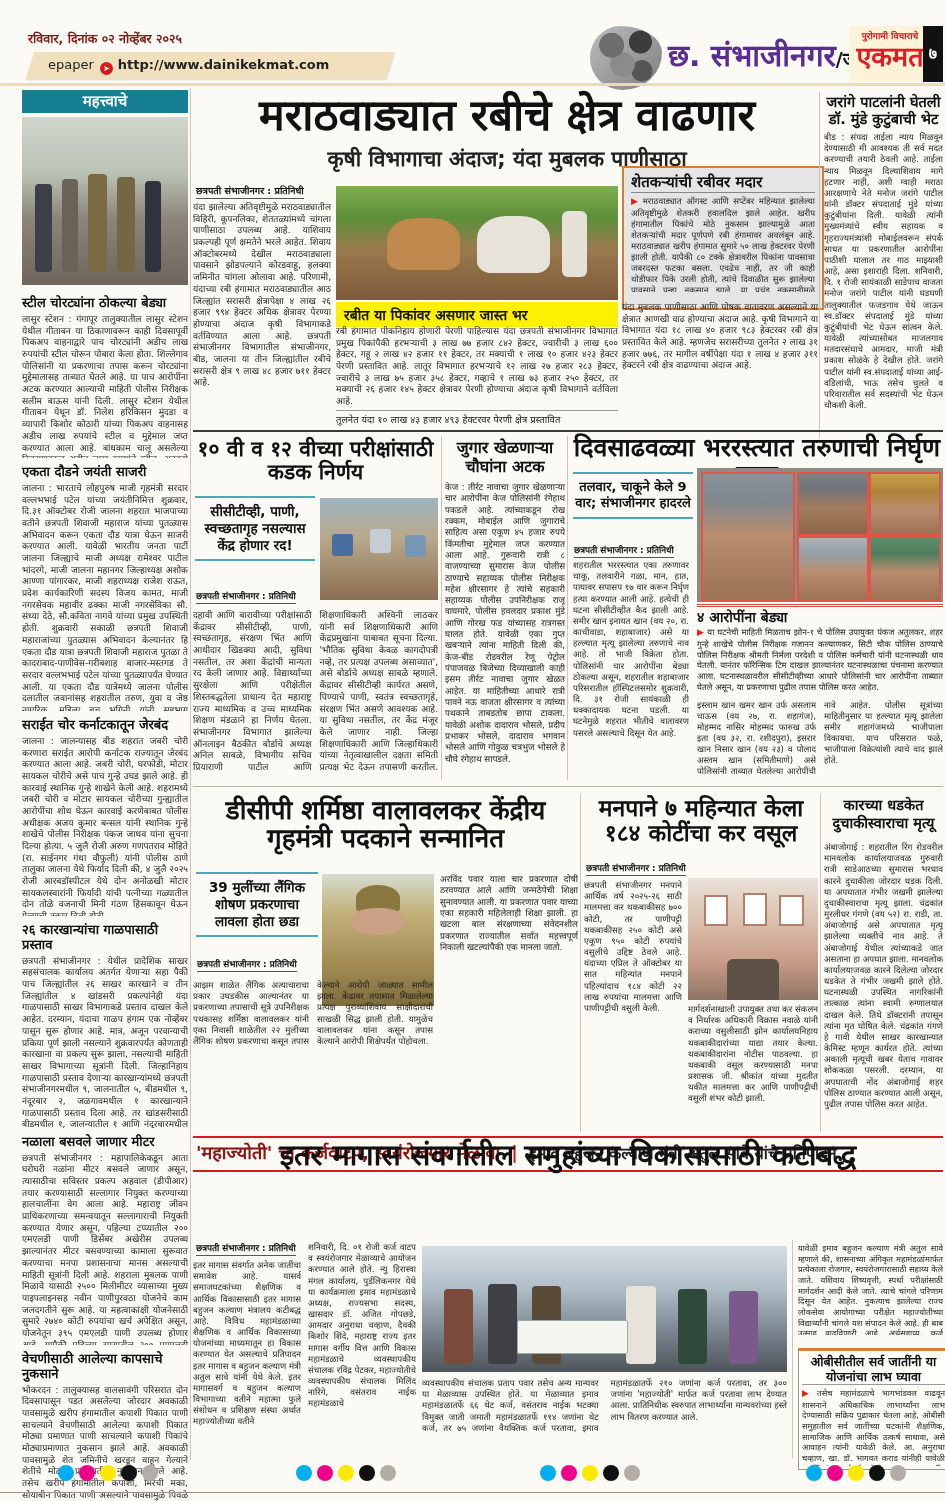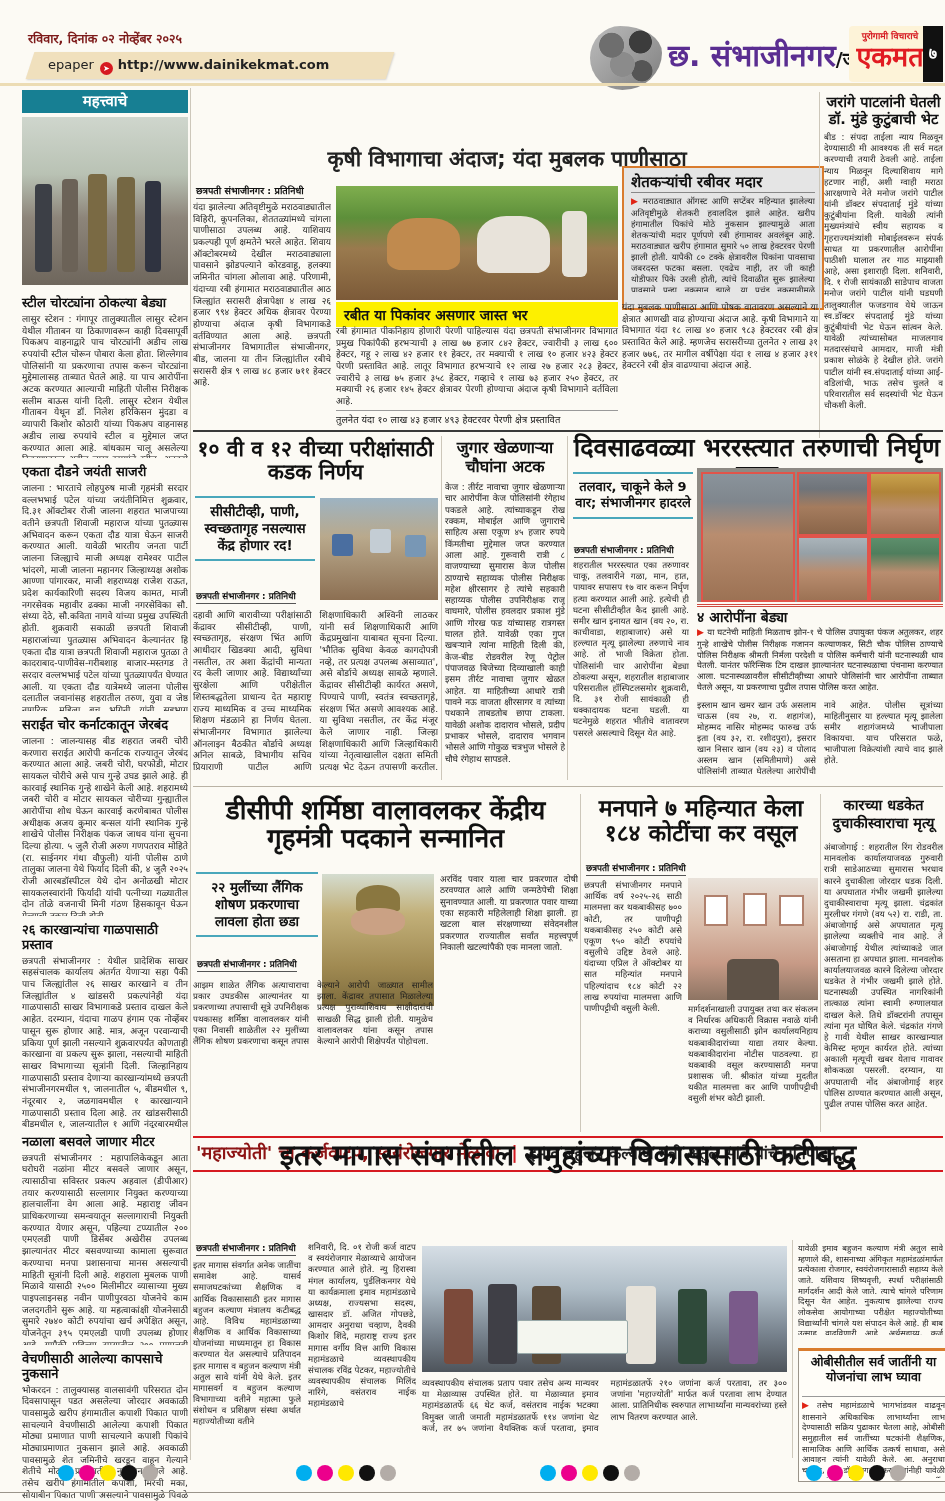--- a/index.html
+++ b/index.html
@@ -94,20 +94,21 @@
       <div class="sb-h">नळाला बसवले जाणार मीटर</div>
       <div class="jtxt" style="height:192px;">छत्रपती संभाजीनगर : महापालिकेकडून आता घरोघरी नळांना मीटर बसवले जाणार असून, त्यासाठीचा सविस्तर प्रकल्प अहवाल (डीपीआर) तयार करण्यासाठी सल्लागार नियुक्त करण्याच्या हालचालींना वेग आला आहे. महाराष्ट्र जीवन प्राधिकरणाच्या समन्वयातून सल्लागाराची नियुक्ती करण्यात येणार असून, पहिल्या टप्प्यातील २०० एमएलडी पाणी डिसेंबर अखेरीस उपलब्ध झाल्यानंतर मीटर बसवण्याच्या कामाला सुरूवात करण्याचा मनपा प्रशासनाचा मानस असल्याची माहिती सूत्रांनी दिली आहे. शहराला मुबलक पाणी मिळावे यासाठी २५०० मिलीमीटर व्यासाच्या मुख्य पाइपलाइनसह नवीन पाणीपुरवठा योजनेचे काम जलदगतीने सुरू आहे. या महत्वाकांक्षी योजनेसाठी सुमारे २७४० कोटी रुपयांचा खर्च अपेक्षित असून, योजनेतून ३९५ एमएलडी पाणी उपलब्ध होणार आहे. यापैकी पहिल्या टप्प्यातील २०० एमएलडी पाणी डिसेंबर अखेरीस शहरात उपलब्ध करून देण्याचे नियोजन सध्या सुरू आहे.</div>
     </div>
     <div>
       <div class="sb-h">वेचणीसाठी आलेल्या कापसाचे नुकसाने</div>
       <div class="jtxt" style="height:158px;">भोकरदन : तालुक्यासह वालसावंगी परिसरात दोन दिवसापासून पडत असलेल्या जोरदार अवकाळी पावसामुळे खरीप हंगामातील कपाशी पिकात पाणी साचल्याने वेचणीसाठी आलेल्या कपाशी पिकात मोठ्या प्रमाणात पाणी साचल्याने कपाशी पिकांचे मोठ्याप्रमाणात नुकसान झाले आहे. अवकाळी पावसामुळे शेत जमिनीचे खरडून वाहून गेल्याने शेतीचे मोठ्या प्रमाणातील नुकसान झाले आहे. तसेच खरीप हंगामातील कपाशी, मिरची मका, सोयाबीन पिकात पाणी असल्याने पावसामुळे पिवळे पडत फिके मोठे प्रमाणात खराब झाली आहे, त्यात शेतकरी ओल्या दुष्काळात डबघाईला आला असून त्याचेवर खरीप हंगामातील पिकावर पाणी फिरल्याचे दिसून येत आहे. मात्र महसूल विभागाने याकडे लक्ष घालून तातडीने पंचनामे करावे व शेतकऱ्यांना मदत जाहीर करावी.</div>
     </div>
   </div>
   <div class="abs vrule" style="left:190px;top:88px;height:1372px;"></div>
 
+  <div class="abs hd" style="left:193px;top:92px;width:628px;font-size:43px;text-align:center;">मराठवाड्यात रबीचे क्षेत्र वाढणार</div>
   <div class="abs hd" style="left:193px;top:148px;width:628px;font-size:21px;text-align:center;color:#222;">कृषी विभागाचा अंदाज; यंदा मुबलक पाणीसाठा</div>
   <div class="abs byline" style="left:196px;top:184px;">छत्रपती संभाजीनगर : प्रतिनिधी</div>
 
   <div class="abs jtxt" style="left:193px;top:202px;width:138px;height:226px;">यंदा झालेल्या अतिवृष्टीमुळे मराठवाड्यातील विहिरी, कूपनलिका, शेततळ्यांमध्ये चांगला पाणीसाठा उपलब्ध आहे. याशिवाय प्रकल्पही पूर्ण क्षमतेने भरले आहेत. शिवाय ऑक्टोबरमध्ये देखील मराठवाड्याला पावसाने झोडपल्याने कोरडवाहू, हलक्या जमिनीत चांगला ओलावा आहे. परिणामी, यंदाच्या रबी हंगामात मराठवाड्यातील आठ जिल्ह्यांत सरासरी क्षेत्रापेक्षा ४ लाख २६ हजार ९९४ हेक्टर अधिक क्षेत्रावर पेरण्या होण्याचा अंदाज कृषी विभागाकडे वर्तविण्यात आला आहे. छत्रपती संभाजीनगर विभागातील संभाजीनगर, बीड, जालना या तीन जिल्ह्यांतील रबीचे सरासरी क्षेत्र ९ लाख ४८ हजार ७११ हेक्टर आहे.</div>
 
   <div class="abs photo" style="left:336px;top:186px;width:282px;height:114px;background:
       linear-gradient(180deg,#7fae4e 0%,#5d8f3a 28%,#9a7a4e 55%,#7c5a38 100%);">
     <div style="position:absolute;left:18%;top:28%;width:26%;height:46%;background:#c08a4e;border-radius:40% 40% 20% 20%;"></div>
     <div style="position:absolute;left:50%;top:26%;width:26%;height:50%;background:#e8e3da;border-radius:40% 40% 20% 20%;"></div>
     <div style="position:absolute;left:80%;top:22%;width:9%;height:58%;background:#e6e2d8;border-radius:6px;"></div>
@@ -159,21 +160,21 @@
   </div>
   <div class="abs" style="left:697px;top:604px;width:246px;border-top:3px double #d0493f;padding-top:3px;">
     <div class="hd" style="font-size:14px;margin-bottom:2px;">४ आरोपींना बेड्या</div>
     <div class="jtxt" style="font-size:8.3px;height:86px;"><span class="arrow">▶</span><span>या घटनेची माहिती मिळताच झोन-१ चे पोलिस उपायुक्त पंकज अतुलकर, शहर गुन्हे शाखेचे पोलीस निरीक्षक गजानन कल्याणकर, सिटी चौक पोलिस ठाण्याचे पोलिस निरीक्षक श्रीमती निर्मला परदेशी व पोलिस कर्मचारी यांनी घटनास्थळी धाव घेतली. यानंतर फॉरेन्सिक टिम दाखल झाल्यानंतर घटनास्थळाचा पंचनामा करण्यात आला. घटनास्थळावरील सीसीटीव्हीच्या आधारे पोलिसांनी चार आरोपींना ताब्यात घेतले असून, या प्रकरणाचा पुढील तपास पोलिस करत आहेत.</span></div>
   </div>
   <div class="abs jtxt" style="left:697px;top:700px;width:246px;height:78px;column-count:2;column-gap:8px;font-size:8.5px;">इस्लाम खान खमर खान उर्फ असलाम चाऊस (वय २७, रा. शहागंज), मोहम्मद नासिर मोहम्मद फारुख उर्फ इता (वय ३२, रा. रशीदपुरा), इसरार खान निसार खान (वय २३) व पोलाद अस्लम खान (समितीमाणे) असे पोलिसांनी ताब्यात घेतलेल्या आरोपींची नावे आहेत. पोलीस सूत्रांच्या माहितीनुसार या हल्ल्यात मृत्यू झालेला समीर शहागंजमध्ये भाजीपाला विकायचा. याच परिसरात फळे, भाजीपाला विक्रेत्यांशी त्याचे वाद झाले होते.</div>
 
   <div class="abs rule-h" style="left:193px;top:786px;width:750px;"></div>
 
   <div class="abs hd" style="left:193px;top:796px;width:385px;font-size:26px;text-align:center;">डीसीपी शर्मिष्ठा वालावलकर केंद्रीय गृहमंत्री पदकाने सन्मानित</div>
-  <div class="abs subbox" style="left:196px;top:872px;width:118px;font-size:13.5px;">२२ मुलींच्या लैंगिक शोषण प्रकरणाचा लावला होता छडा</div>
+  <div class="abs subbox" style="left:196px;top:872px;width:118px;font-size:13.5px;">39 मुलींच्या लैंगिक शोषण प्रकरणाचा लावला होता छडा</div>
   <div class="abs byline" style="left:197px;top:958px;font-size:8.8px;">छत्रपती संभाजीनगर : प्रतिनिधी</div>
   <div class="abs photo" style="left:322px;top:874px;width:112px;height:132px;background:
       linear-gradient(180deg,#d4dccf 0%,#c2b079 30%,#a08a52 70%,#7e6c3e 100%);">
     <div style="position:absolute;left:30%;top:8%;width:40%;height:20%;background:#8a7740;border-radius:50% 50% 10% 10%;"></div>
     <div style="position:absolute;left:26%;top:26%;width:48%;height:20%;background:#caa184;border-radius:45%;"></div>
   </div>
   <div class="abs jtxt" style="left:440px;top:874px;width:138px;height:258px;font-size:8.7px;">अरविंद पवार याला चार प्रकरणात दोषी ठरवण्यात आले आणि जन्मठेपेची शिक्षा सुनावण्यात आली. या प्रकरणात पवार याच्या एका सहकारी महिलेलाही शिक्षा झाली. हा खटला बाल संरक्षणाच्या संवेदनशील प्रकरणात राज्यातील सर्वांत महत्त्वपूर्ण निकाली खटल्यांपैकी एक मानला जातो.</div>
   <div class="abs jtxt" style="left:193px;top:980px;width:240px;height:150px;column-count:2;column-gap:8px;font-size:8.6px;">आझम शाळेत लैंगिक अत्याचाराचा प्रकार उघडकीस आल्यानंतर या प्रकरणाच्या तपासाची सूत्रे उपनिरीक्षक पथकासह शर्मिष्ठा वालावलकर यांनी एका निवासी शाळेतील २२ मुलींच्या लैंगिक शोषण प्रकरणाचा कसून तपास केल्याने आरोपी जाळ्यात सामील झाला. केंद्रावर तपासात मिळालेल्या प्रत्यक्ष पुराव्यांशिवाय साक्षीदारांची साखळी सिद्ध झाली होती. यामुळेच वालावलकर यांना कसून तपास केल्याने आरोपी शिक्षेपर्यंत पोहोचला.</div>
   <div class="abs vrule" style="left:580px;top:794px;height:338px;"></div>
 
@@ -219,21 +220,21 @@
   </div>
   <div class="abs jtxt" style="left:422px;top:1378px;width:365px;height:80px;column-count:2;column-gap:12px;font-size:8.6px;">
     <span>व्यवस्थापकीय संचालक प्रताप पवार तसेच अन्य मान्यवर या मेळाव्यास उपस्थित होते. या मेळाव्यात इमाव महामंडळातर्फे ६६ थेट कर्ज, वसंतराव नाईक भटक्या विमुक्त जाती जमाती महामंडळातर्फे ११४ जणांना थेट कर्ज, तर ७५ जणांना वैयक्तिक</span> <span>कर्ज परतावा, इमाव महामंडळातर्फे २१० जणांना कर्ज परतावा, तर ३०० जणांना 'महाज्योती' मार्फत कर्ज परतावा लाभ देण्यात आला. प्रातिनिधीक स्वरुपात लाभार्थ्यांना मान्यवरांच्या हस्ते लाभ वितरण करण्यात आले.</span>
   </div>
   <div class="abs vrule" style="left:792px;top:1240px;height:218px;"></div>
 
   <div class="abs" style="left:798px;top:1240px;width:145px;">
     <div class="jtxt" style="font-size:8.2px;height:92px;margin-top:3px;">यावेळी इमाव बहुजन कल्याण मंत्री अतुल सावे म्हणाले की, शासनाच्या अंगिकृत महामंडळांमार्फत प्रत्येकाला रोजगार, स्वयंरोजगारासाठी सहाय्य केले जाते. यशिवाय शिष्यवृत्ती, स्पर्धा परीक्षांसाठी मार्गदर्शन आदी केले जाते. त्याचे चांगले परिणाम दिसून येत आहेत. नुकत्याच झालेल्या राज्य लोकसेवा आयोगाच्या परीक्षेत महाज्योतीच्या विद्यार्थ्यांनी चांगले यश संपादन केले आहे. ही बाब उत्साह वाढविणारी आहे. अर्थसहाय्य, कर्ज उपलब्धतेसाठी शासनाने अनेक अटी रद केल्या तसेच कर्ज मर्यादाही वाढविल्या आहेत, असेही ते म्हणाले.</div>
   </div>
   <div class="abs" style="left:798px;top:1348px;width:143px;border:1px solid #9a948a;border-top:3px solid #d97c2e;padding:3px;background:#fffdf8;">
-    <div class="hd" style="font-size:12.5px;text-align:center;line-height:1.2;border-bottom:1px solid #999;padding-bottom:12px;">ओबीसीतील सर्व जातींनी या योजनांचा लाभ घ्यावा</div>
+    <div class="hd" style="font-size:12.5px;text-align:center;line-height:1.2;border-bottom:1px solid #999;padding-bottom:0;">ओबीसीतील सर्व जातींनी या योजनांचा लाभ घ्यावा</div>
     <div class="jtxt" style="font-size:8.2px;height:78px;margin-top:3px;"><span class="arrow">▶</span><span>तसेच महामंडळाचे भागभांडवल वाढवून शासनाने अधिकाधिक लाभार्थ्यांना लाभ देण्यासाठी सक्रिय पुढाकार घेतला आहे, ओबीसी समुहातील सर्व जातींच्या घटकांनी शैक्षणिक, सामाजिक आणि आर्थिक उत्कर्ष साधावा, असे आवाहन त्यांनी यावेळी केले. आ. अनुराधा चव्हाण, खा. डॉ. भागवत कराड यांनीही यावेळी उपस्थितांना मार्गदर्शन केले. इतर मागास वर्गीय वित्त आणि विकास महामंडळाचे व्यवस्थापकीय संचालक रविंद्र पेटकर यांनी प्रास्ताविक केले. या मेळाव्यास छत्रपती संभाजीनगर विभागातील लाभार्थी उपस्थित होते.</span></div>
   </div>
 
   <div class="abs dot-row" style="left:58px;top:1462px;"><span class="dot" style="background: rgb(0, 174, 239);"></span><span class="dot" style="background: rgb(236, 0, 140);"></span><span class="dot" style="background: rgb(255, 232, 0);"></span><span class="dot" style="background: rgb(17, 17, 17);"></span><span class="dot" style="background: rgb(179, 172, 167);"></span></div>
   <div class="abs dot-row" style="left:296px;top:1462px;"><span class="dot" style="background: rgb(0, 174, 239);"></span><span class="dot" style="background: rgb(236, 0, 140);"></span><span class="dot" style="background: rgb(255, 232, 0);"></span><span class="dot" style="background: rgb(17, 17, 17);"></span><span class="dot" style="background: rgb(179, 172, 167);"></span></div>
   <div class="abs dot-row" style="left:540px;top:1462px;"><span class="dot" style="background: rgb(0, 174, 239);"></span><span class="dot" style="background: rgb(236, 0, 140);"></span><span class="dot" style="background: rgb(255, 232, 0);"></span><span class="dot" style="background: rgb(17, 17, 17);"></span><span class="dot" style="background: rgb(179, 172, 167);"></span></div>
   <div class="abs dot-row" style="left:806px;top:1462px;"><span class="dot" style="background: rgb(0, 174, 239);"></span><span class="dot" style="background: rgb(236, 0, 140);"></span><span class="dot" style="background: rgb(255, 232, 0);"></span><span class="dot" style="background: rgb(17, 17, 17);"></span><span class="dot" style="background: rgb(179, 172, 167);"></span></div>
   <div class="abs" style="left:0;top:1492px;width:945px;height:1px;background:#9a948a;"></div>
 
 </div>

